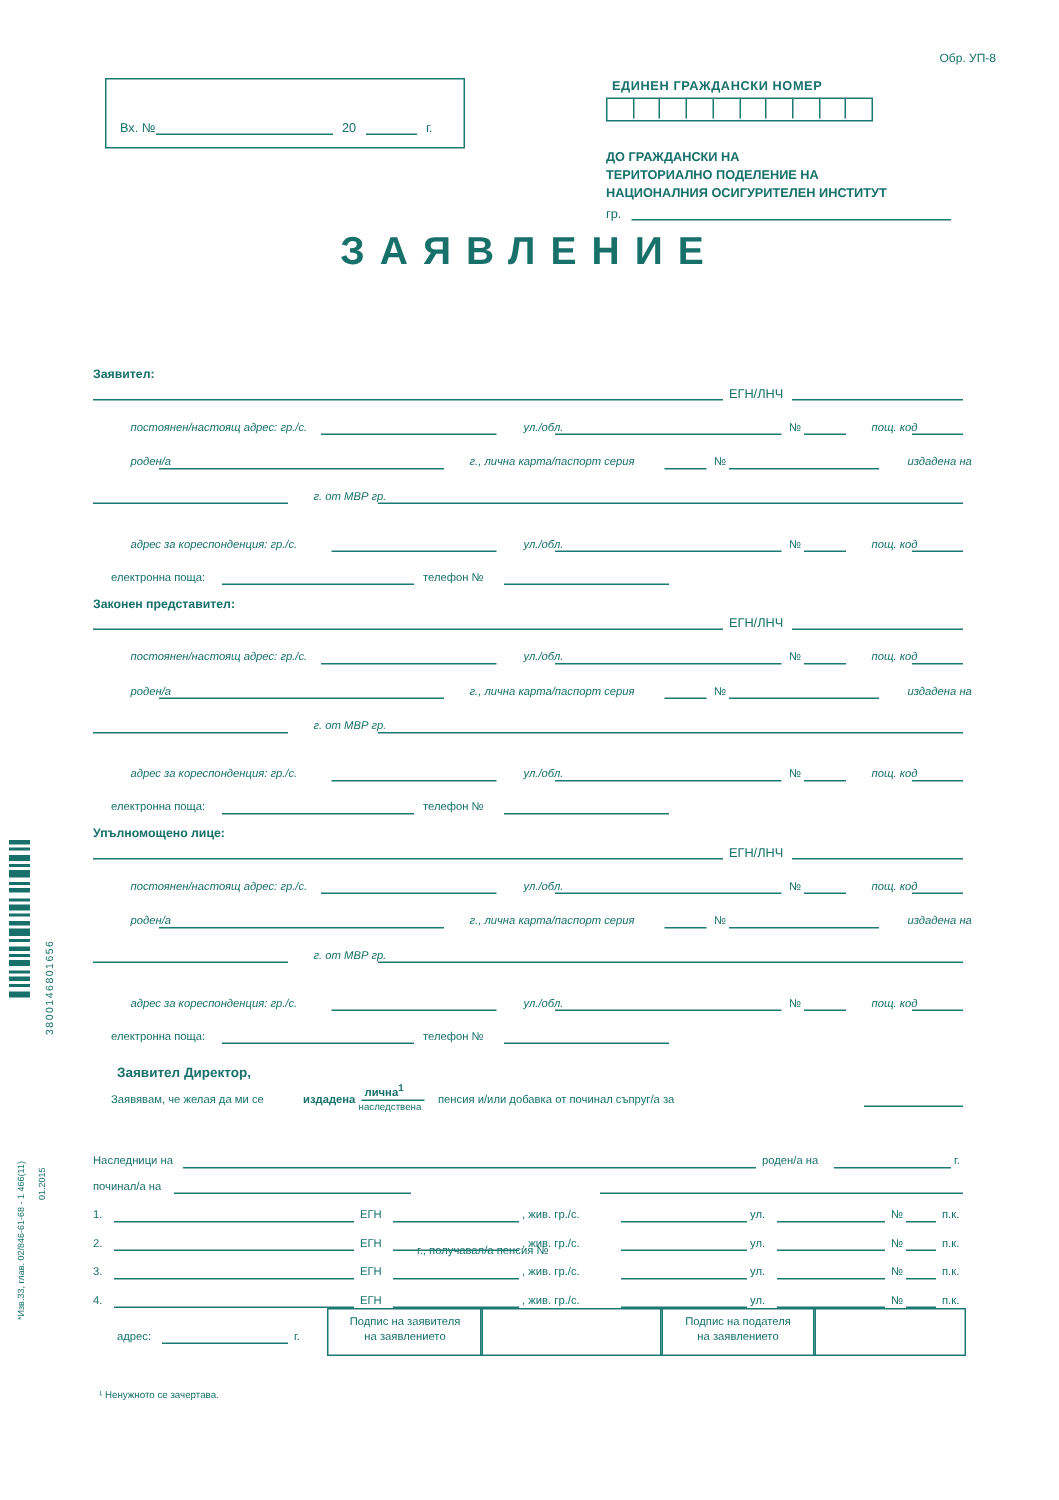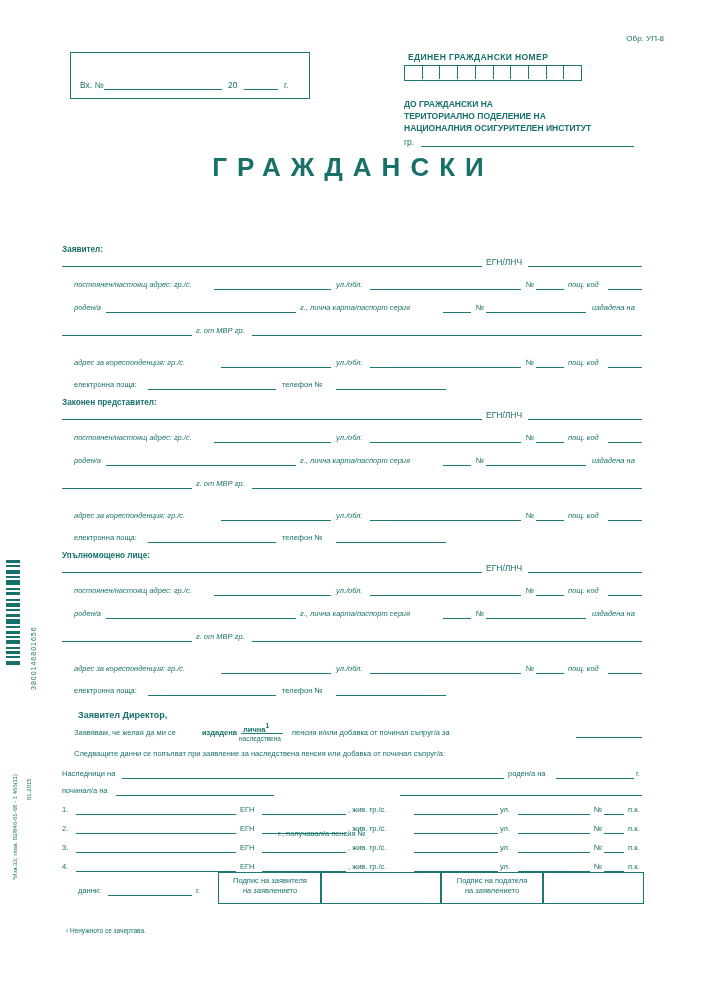--- a/index.html
+++ b/index.html
@@ -13,21 +13,21 @@
   }
   .sheet{
     position:absolute;
     left:36px;top:24px;width:634px;height:952px;
     background:#fff;
   }
   
   .t{position:absolute;white-space:nowrap;}
   .line{position:absolute;border-bottom:1px solid #1d7a72;height:0;}
   .box{position:absolute;border:1px solid #1d7a72;}
-  .it{font-style:italic;}
+  .it{font-style:italic;margin-left:13px;}
   .bd{font-weight:bold;}
   .sm{font-size:7.5px;}
   .xs{font-size:6.5px;}
   .md{font-size:8.5px;}
 
   
   #form-code{right:6px;top:10px;font-size:8px;}
 
   
   #egn-title{font-size:8.5px;font-weight:bold;letter-spacing:.4px;}
@@ -109,21 +109,21 @@
         <div class="egn-cell"></div>
       </div>
     </div>
 
     <div class="t addr" style="left:368px;top:75px;">ДО ГРАЖДАНСКИ НА</div>
     <div class="t addr" style="left:368px;top:87px;">ТЕРИТОРИАЛНО ПОДЕЛЕНИЕ НА</div>
     <div class="t addr" style="left:368px;top:99px;">НАЦИОНАЛНИЯ ОСИГУРИТЕЛЕН ИНСТИТУТ</div>
     <div class="t" style="left:368px;top:113px;font-size:8.5px;">гр.</div>
     <div class="line" style="left:385px;top:122px;width:213px;"></div>
 
-    <div class="t" id="doc-title" style="width:634px;">ГРАЖДАНСКИ</div>
+    <div class="t" id="doc-title" style="width:634px;">ЗАЯВЛЕНИЕ</div>
 
 
     <div class="t sec" style="left:26px;top:221px;">Заявител:</div>
     <div class="line" style="left:26px;top:242px;width:420px;"></div>
     <div class="t md" style="left:450px;top:233px;">ЕГН/ЛНЧ</div>
     <div class="line" style="left:492px;top:242px;width:114px;"></div>
 
     <div class="t it sm" style="left:38px;top:256px;">постоянен/настоящ адрес: гр./с.</div>
     <div class="line" style="left:178px;top:265px;width:117px;"></div>
     <div class="t it sm" style="left:300px;top:256px;">ул./обл.</div>
@@ -242,21 +242,20 @@
     <div class="t sec" style="left:42px;top:686px;font-size:9px;">Заявител Директор,</div>
 
     <div class="t sm" style="left:38px;top:704px;">Заявявам, че желая да ми се</div>
     <div class="t sm bd" style="left:166px;top:704px;">издадена</div>
     <div class="t sm bd" style="left:207px;top:698px;color:#17706a;"><span>лична</span><sup class="xs">1</sup></div>
     <div class="line" style="left:205px;top:709px;width:42px;"></div>
     <div class="t xs" style="left:203px;top:711px;">наследствена</div>
     <div class="t sm" style="left:256px;top:704px;">пенсия и/или добавка от починал съпруг/а за</div>
     <div class="line" style="left:540px;top:713px;width:66px;"></div>
 
-    <div class="t sm" style="left:38px;top:725px;">Следващите данни се попълват при заявление за наследствена пенсия или добавка от починал съпруг/а:</div>
 
     <div class="t sm" style="left:26px;top:745px;">Наследници на</div>
     <div class="line" style="left:86px;top:754px;width:382px;"></div>
     <div class="t sm" style="left:472px;top:745px;">роден/а на</div>
     <div class="line" style="left:520px;top:754px;width:78px;"></div>
     <div class="t sm" style="left:600px;top:745px;">г.</div>
 
     <div class="t sm" style="left:26px;top:762px;">починал/а на</div>
     <div class="line" style="left:80px;top:771px;width:158px;"></div>
     <div class="t sm" style="left:242px;top:805px;">г., получавал/а пенсия №</div>
@@ -307,21 +306,21 @@
       <div class="line" style="left:226px;top:847px;width:84px;"></div>
       <div class="t sm" style="left:312px;top:838px;">, жив. гр./с.</div>
       <div class="line" style="left:378px;top:847px;width:84px;"></div>
       <div class="t sm" style="left:464px;top:838px;">ул.</div>
       <div class="line" style="left:482px;top:847px;width:72px;"></div>
       <div class="t sm" style="left:558px;top:838px;">№</div>
       <div class="line" style="left:568px;top:847px;width:20px;"></div>
       <div class="t sm" style="left:592px;top:838px;">п.к.</div>
     </div>
 
-    <div class="t sm" style="left:42px;top:862px;">данни:</div>
+    <div class="t sm" style="left:42px;top:862px;">адрес:</div>
     <div class="line" style="left:72px;top:871px;width:84px;"></div>
     <div class="t sm" style="left:160px;top:862px;">г.</div>
 
     <div class="cellbox" style="left:182px;top:848px;width:102px;height:27px;">
       <span>Подпис на заявителя</span><br>
       <span>на заявлението</span>
     </div>
     <div class="cellbox" style="left:284px;top:848px;width:120px;height:27px;"></div>
     <div class="cellbox" style="left:404px;top:848px;width:102px;height:27px;">
       <span>Подпис на подателя</span><br>

